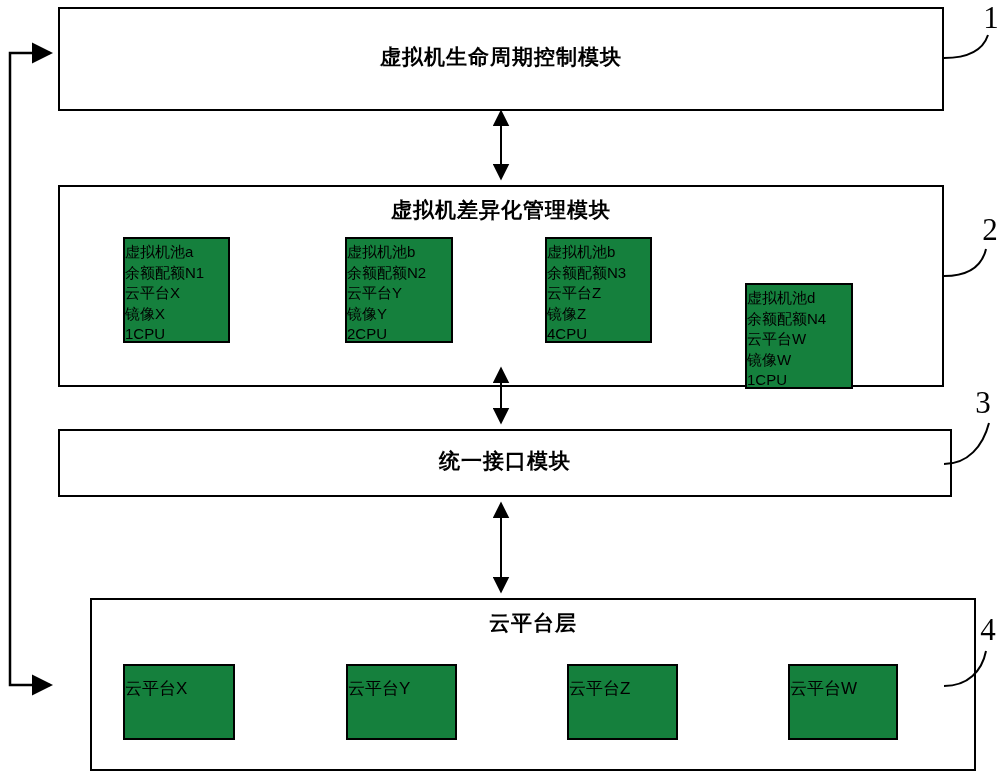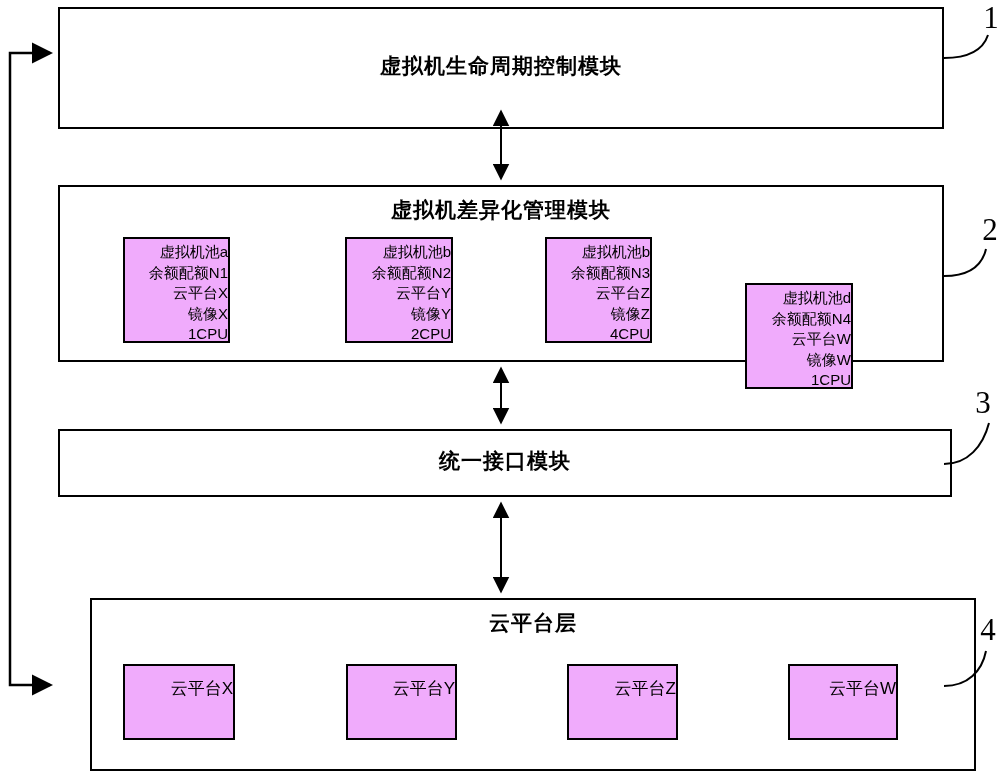--- a/index.html
+++ b/index.html
@@ -11,45 +11,45 @@
   .module{
     position:absolute;border:2px solid #000;background:#fff;box-sizing:border-box;
   }
   .module-title{
     text-align:center;font-weight:bold;font-size:21px;letter-spacing:1px;
     color:#000;white-space:nowrap;
   }
   .title-centered{position:absolute;left:0;right:0;top:50%;transform:translateY(-58%);}
   .title-top{position:absolute;left:0;right:0;top:9px;}
   .subbox{
-    position:absolute;border:2px solid #000;background:#f0abfc;box-sizing:border-box;
-    display:flex;flex-direction:column;align-items:flex-end;justify-content:flex-start;
+    position:absolute;border:2px solid #000;background:#15803d;box-sizing:border-box;
+    display:flex;flex-direction:column;align-items:flex-start;justify-content:flex-start;
   }
   .pool{padding-top:3px;}
   .pool .ln{
     font-size:15px;line-height:20.5px;text-align:center;white-space:nowrap;color:#000;
   }
   .platform{padding-top:14px;}
   .platform .ln{font-size:17px;line-height:18px;text-align:center;white-space:nowrap;color:#000;}
   .refnum{
     position:absolute;width:28px;text-align:center;
     font-family:"Liberation Serif", serif;font-size:31px;color:#000;line-height:1;
   }
   svg.overlay{position:absolute;left:0;top:0;width:1000px;height:779px;pointer-events:none;}
 </style>
 </head>
 <body>
 
 <div class="canvas">
 
-  <div class="module" style="left:58px;top:7px;width:886px;height:122px;padding-left:37px;">
+  <div class="module" style="left:58px;top:7px;width:886px;height:104px;padding-left:37px;">
     <div class="module-title title-centered">虚拟机生命周期控制模块</div>
   </div>
 
-  <div class="module" style="left:58px;top:185px;width:886px;height:177px;">
+  <div class="module" style="left:58px;top:185px;width:886px;height:202px;">
     <div class="module-title title-top">虚拟机差异化管理模块</div>
   </div>
 
   <div class="subbox pool" style="left:123px;top:237px;width:107px;height:106px;">
     <div class="ln">虚拟机池a</div>
     <div class="ln">余额配额N1</div>
     <div class="ln">云平台X</div>
     <div class="ln">镜像X</div>
     <div class="ln">1CPU</div>
   </div>

